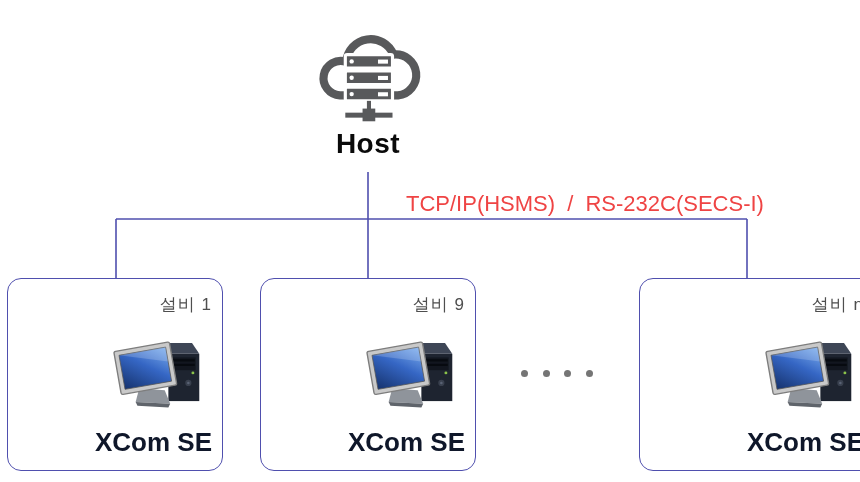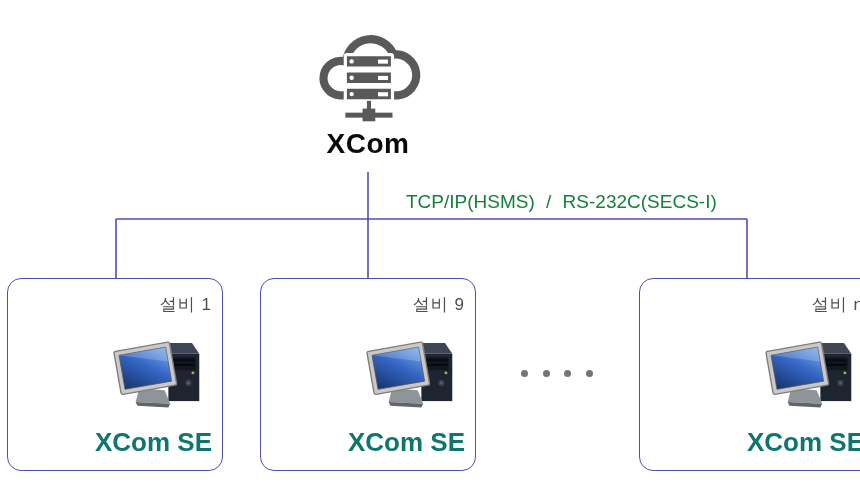--- a/index.html
+++ b/index.html
@@ -8,35 +8,35 @@
     font-family: "Liberation Sans", "DejaVu Sans", sans-serif; overflow: hidden;
   }
   .lines-svg { position: absolute; left: 0; top: 0; width: 860px; height: 482px; pointer-events: none; }
 
   .host-node { position: absolute; left: 300px; top: 14px; width: 136px; text-align: center; }
   .host-icon { display: block; margin: 0 auto; width: 118px; height: 112px; }
   .host-label { margin-top: 2px; font-size: 28px; font-weight: 700; color: #0a0a0a; letter-spacing: 0.5px; }
 
   .conn-label {
     position: absolute; left: 406px; top: 191px; width: 310px;
-    font-size: 19px; color: #15803d; white-space: nowrap; word-spacing: 6px;
+    font-size: 22px; color: #ef4444; white-space: nowrap; word-spacing: 6px;
   }
 
   .equip-box {
     position: absolute; top: 278px; width: 216px; height: 193px;
     border: 1.6px solid #4f4fae; border-radius: 14px; background: #ffffff;
     box-sizing: border-box; display: flex; flex-direction: column;
     align-items: flex-end; justify-content: space-between; padding: 14px 10px 12px 10px;
   }
   .equip-box.b1 { left: 7px; }
   .equip-box.b2 { left: 260px; }
   .equip-box.b3 { left: 639px; width: 236px; }
   .equip-name { font-size: 17px; color: #4e4e4e; letter-spacing: 1px; }
   .pc-icon { width: 100px; height: 80px; }
-  .equip-sw { font-size: 26px; font-weight: 700; color: #0f766e; }
+  .equip-sw { font-size: 26px; font-weight: 700; color: #0f172a; }
 
   .ellipsis { position: absolute; left: 521px; top: 370px; width: 72px; display: flex; justify-content: space-between; }
   .ellipsis .dot { width: 7px; height: 7px; border-radius: 50%; background: #757575; }
 </style>
 </head>
 <body>
 
 <div class="stage">
 
   <svg class="lines-svg" viewBox="0 0 860 482">
@@ -69,21 +69,21 @@
         <rect x="76" y="49.5" width="11" height="4.5" fill="#ffffff"></rect>
         <rect x="76" y="67.5" width="11" height="4.5" fill="#ffffff"></rect>
         <rect x="76" y="85.5" width="11" height="4.5" fill="#ffffff"></rect>
       </g>
       <g>
         <rect x="63.8" y="95" width="4.5" height="10" fill="#58595b"></rect>
         <rect x="40" y="108" width="52" height="5.5" fill="#58595b"></rect>
         <rect x="59" y="103.5" width="14" height="14" fill="#58595b"></rect>
       </g>
     </svg>
-    <div class="host-label">XCom</div>
+    <div class="host-label">Host</div>
   </div>
 
   <div class="conn-label">TCP/IP(HSMS) / RS-232C(SECS-I)</div>
 
   <div class="equip-box b1">
     <div class="equip-name">설비 1</div>
     <svg class="pc-icon" viewBox="0 0 110 84">
       <polygon points="62,22 96,22 88,10 54,10" fill="#3e4656"></polygon>
       <rect x="62" y="22" width="34" height="52" fill="#1e2430"></rect>
       <rect x="66" y="26" width="26" height="14" fill="#12161f"></rect>

